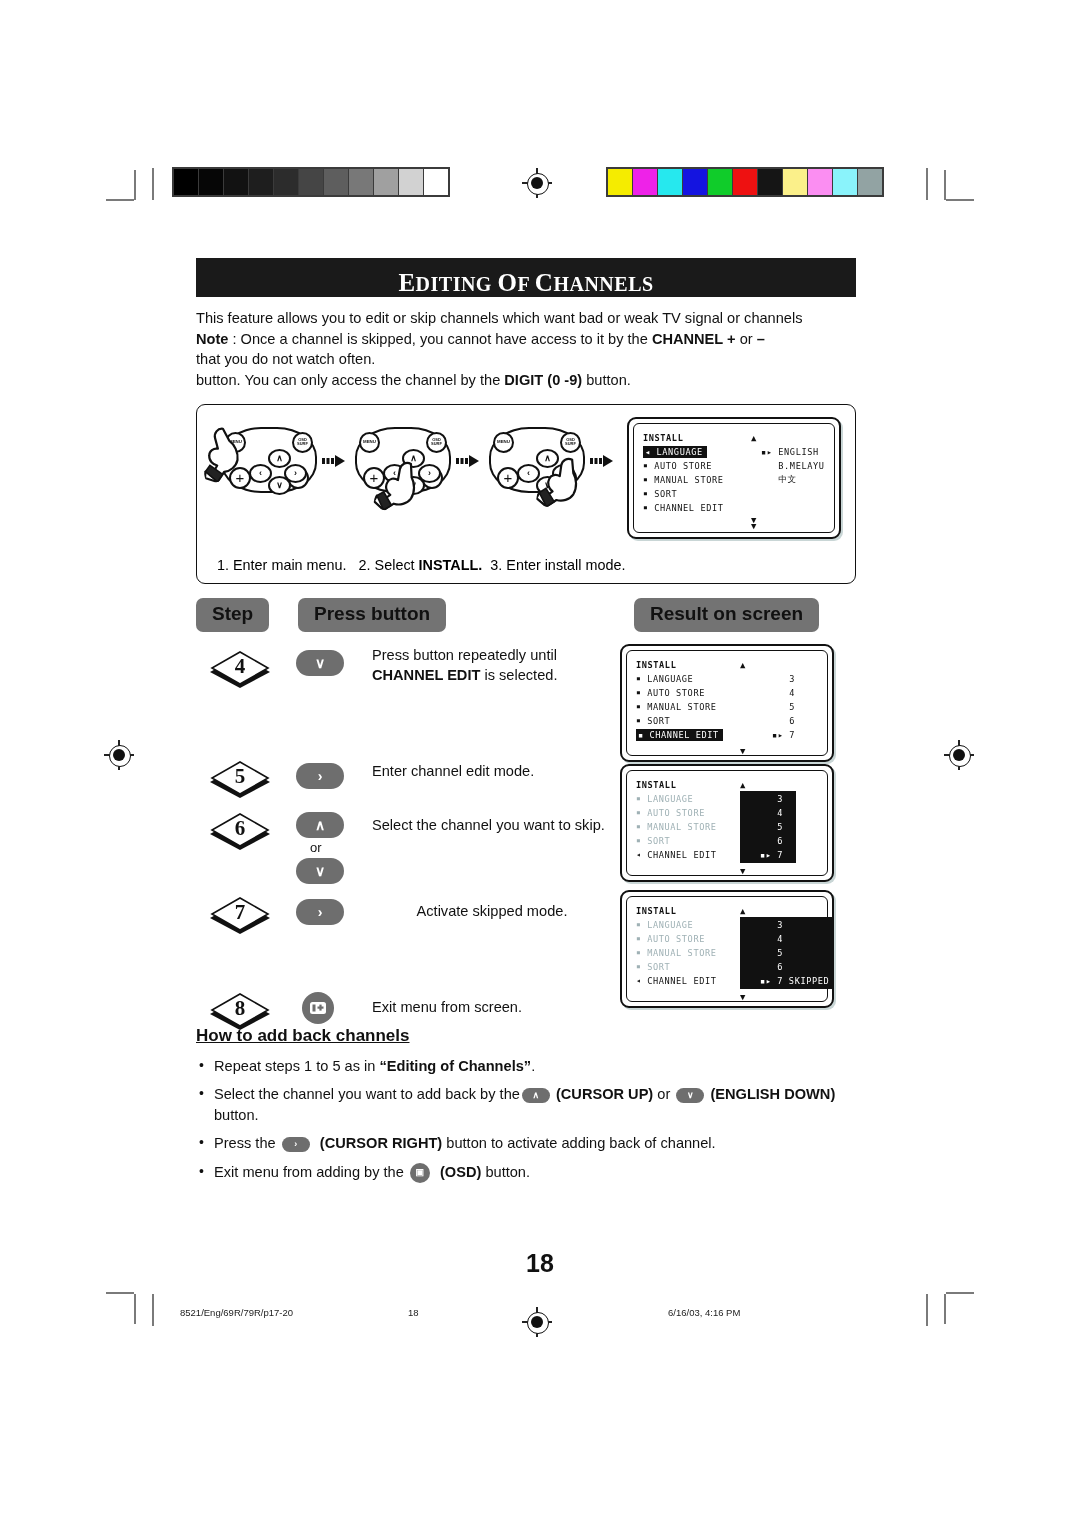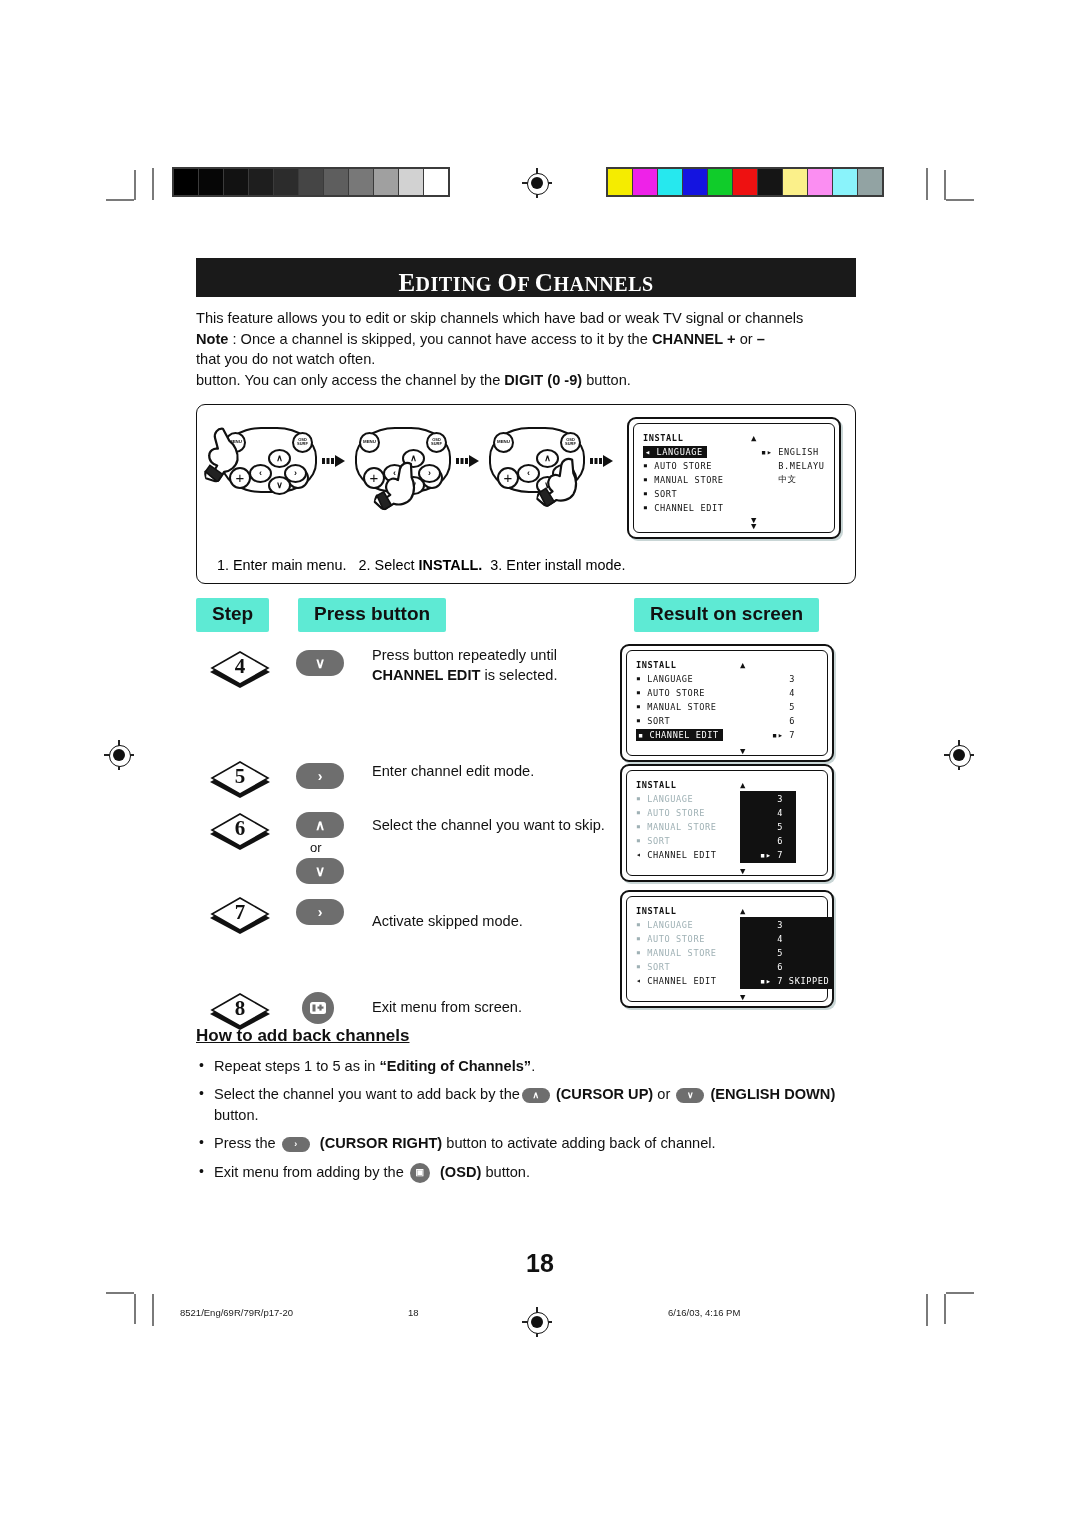--- a/index.html
+++ b/index.html
@@ -74,21 +74,21 @@
   .dot{font-size:8px;}
   .osd-right{position:absolute;left:132px;top:12px;}
   .osd-right .orow{height:14px;display:flex;align-items:center;white-space:pre;}
   .uparrow{position:absolute;left:122px;top:14px;font-size:9px;}
   .dnarrow{position:absolute;left:122px;bottom:8px;font-size:9px;line-height:6px;text-align:center;}
 
   .flowcap{position:absolute;left:20px;bottom:10px;font-size:14.4px;}
 
   
   .pills{margin-top:14px;position:relative;height:34px;}
-  .pill{position:absolute;background:#5eead4;border-radius:2px;
+  .pill{position:absolute;background:#737373;border-radius:7px;
         font-family:"Liberation Sans", sans-serif;font-weight:bold;font-size:19px;
         color:#111;padding:5px 16px 7px 16px;}
   .pill.step{left:0;}
   .pill.press{left:102px;}
   .pill.result{left:438px;}
 
   
   .steps{position:relative;margin-top:8px;height:380px;}
   .srow{position:absolute;left:0;width:420px;}
   .diamond{position:absolute;left:12px;width:64px;height:40px;}
@@ -199,21 +199,21 @@
     <div class="sw" style="background: rgb(146, 163, 163);"></div>
   </div>
 
 <div class="page">
 
   <div class="title-bar">
     <span id="titletext"><span class="cap">E</span>DITING <span class="cap">O</span>F <span class="cap">C</span>HANNELS</span>
   </div>
 
   <div class="intro">
-    <p><span>This feature allows you to edit or skip channels which have bad or weak TV signal or channels</span></p>
+    <p><span>This feature allows you to edit or skip channels which want bad or weak TV signal or channels</span></p>
     <p>
       <span class="b">Note</span><span> : Once a channel is skipped, you cannot have access to it by the </span><span class="b">CHANNEL +</span><span> or </span><span class="b">–</span>
     </p>
     <p><span>that you do not watch often.</span></p>
     <p>
       <span>button. You can only access the channel by the </span><span class="b">DIGIT (0 -9)</span><span> button.</span>
     </p>
   </div>
 
   <div class="flowbox">
@@ -371,21 +371,21 @@
       </div>
       <div class="srow" style="top:256px;height:44px;">
         <div class="diamond" style="top:0px">
           <svg class="shape" viewBox="0 0 64 40">
             <polygon points="32,38 62,22 32,6 2,22" fill="#111"></polygon>
             <polygon points="32,34 60,18 32,2 4,18" fill="#ffffff" stroke="#111" stroke-width="1.6"></polygon>
           </svg>
           <div class="num" style="margin-top:-3px">7</div>
         </div>
         <div class="keybtn" style="left:100px;top:3px;">›</div>
-        <div class="stext" style="left:176px;top:16px;width:240px;">Activate skipped mode.</div>
+        <div class="stext" style="left:176px;top:6px;width:240px;text-align:center;">Activate skipped mode.</div>
       </div>
       <div class="srow" style="top:352px;height:44px;">
         <div class="diamond" style="top:0px">
           <svg class="shape" viewBox="0 0 64 40">
             <polygon points="32,38 62,22 32,6 2,22" fill="#111"></polygon>
             <polygon points="32,34 60,18 32,2 4,18" fill="#ffffff" stroke="#111" stroke-width="1.6"></polygon>
           </svg>
           <div class="num" style="margin-top:-3px">8</div>
         </div>
         <div class="keybtn circle" style="left:106px;top:0px;">

